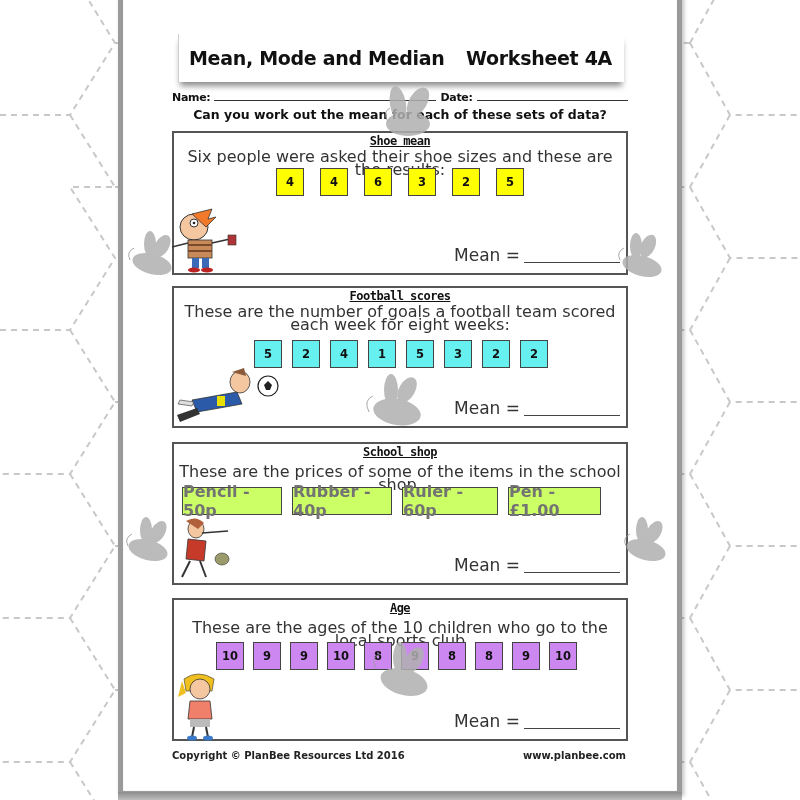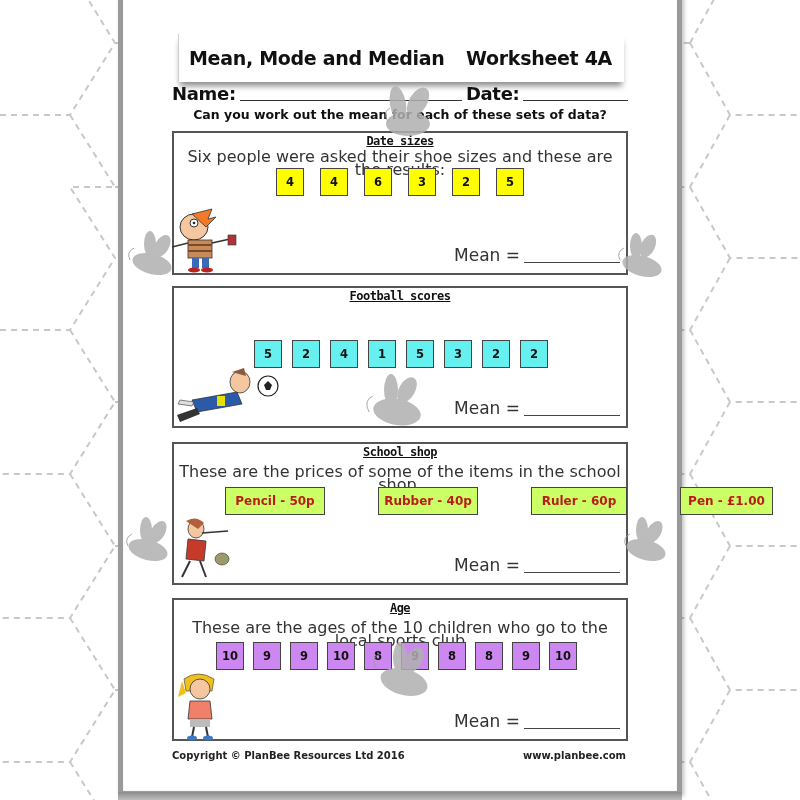--- a/index.html
+++ b/index.html
@@ -32,21 +32,21 @@
     }
     .header-title, .header-sheet {
       font-family: "DejaVu Sans", sans-serif; font-weight: bold; font-size: 19px; color: #111;
       letter-spacing: -0.3px;
     }
 
     .name-row {
       position: absolute; left: 172px; top: 86px; width: 456px; height: 18px; z-index: 3;
       display: flex; align-items: flex-end;
     }
-    .name-label, .date-label { font-family: "DejaVu Sans", sans-serif; font-weight: bold; font-size: 18px; color: #111; letter-spacing: -0.3px; }
+    .name-label, .date-label { font-family: "DejaVu Sans", sans-serif; font-weight: bold; font-size: 11px; color: #111; letter-spacing: -0.3px; }
     .line-fill { border-bottom: 1px solid #333; height: 1px; margin-bottom: 3px; }
     .name-line { width: 222px; margin-left: 4px; margin-right: 4px; }
     .date-line { flex: 1; margin-left: 4px; }
 
     .question {
       position: absolute; left: 172px; top: 107px; width: 456px; text-align: center;
       font-family: "DejaVu Sans", sans-serif; font-weight: bold; font-size: 12.5px; color: #111; z-index: 3;
     }
 
     .section {
@@ -62,21 +62,21 @@
       position: absolute; left: 4px; right: 4px; text-align: center; top: 17px;
       font-family: "DejaVu Sans", sans-serif; font-size: 16px; color: #333; line-height: 13px;
     }
     .box-row { position: absolute; display: flex; }
     .num-box {
       width: 28px; height: 28px; border: 1.5px solid #444; display: flex; align-items: center; justify-content: center;
       font-family: "DejaVu Sans", sans-serif; font-weight: bold; font-size: 11.5px; color: #111;
     }
     .price-box {
       height: 28px; border: 1.5px solid #444; display: flex; align-items: center; justify-content: center;
-      font-family: "DejaVu Sans", sans-serif; font-weight: bold; font-size: 12px; color: #b91c1c; margin-left: 43px;
+      font-family: "DejaVu Sans", sans-serif; font-weight: bold; font-size: 16px; color: #737373;
     }
     .mean-row {
       position: absolute; right: 6px; bottom: 8px; display: flex; align-items: flex-end;
       font-family: "DejaVu Sans", sans-serif; font-size: 17px; color: #333;
     }
     .mean-line { width: 96px; border-bottom: 1px solid #444; margin-left: 4px; margin-bottom: 2px; }
 
     .character { position: absolute; z-index: 4; }
     .bee { position: absolute; z-index: 5; opacity: 0.85; }
 
@@ -153,38 +153,39 @@
 <div class="name-row">
   <span class="name-label">Name:</span>
   <span class="line-fill name-line"></span>
   <span class="date-label">Date:</span>
   <span class="line-fill date-line"></span>
 </div>
 
 <div class="question">Can you work out the mean for each of these sets of data?</div>
 
 <div class="section" style="top:131px; height:144px;">
-  <div class="section-title">Date sizes</div>
+  <div class="section-title">Shoe mean</div>
   <div class="section-desc">Six people were asked their shoe sizes and these are the results:</div>
   <div class="box-row" style="left:102px; top:35px; gap:16px;">
     <div class="num-box" style="background:#ffff00;">4</div>
     <div class="num-box" style="background:#ffff00;">4</div>
     <div class="num-box" style="background:#ffff00;">6</div>
     <div class="num-box" style="background:#ffff00;">3</div>
     <div class="num-box" style="background:#ffff00;">2</div>
     <div class="num-box" style="background:#ffff00;">5</div>
   </div>
   <div class="mean-row">
     <span>Mean =</span>
     <span class="mean-line"></span>
   </div>
 </div>
 
 <div class="section" style="top:286px; height:142px;">
   <div class="section-title">Football scores</div>
+  <div class="section-desc" style="padding:0 6px;">These are the number of goals a football team scored each week for eight weeks:</div>
   <div class="box-row" style="left:80px; top:52px; gap:10px;">
     <div class="num-box" style="background:#66f0f0;">5</div>
     <div class="num-box" style="background:#66f0f0;">2</div>
     <div class="num-box" style="background:#66f0f0;">4</div>
     <div class="num-box" style="background:#66f0f0;">1</div>
     <div class="num-box" style="background:#66f0f0;">5</div>
     <div class="num-box" style="background:#66f0f0;">3</div>
     <div class="num-box" style="background:#66f0f0;">2</div>
     <div class="num-box" style="background:#66f0f0;">2</div>
   </div>

